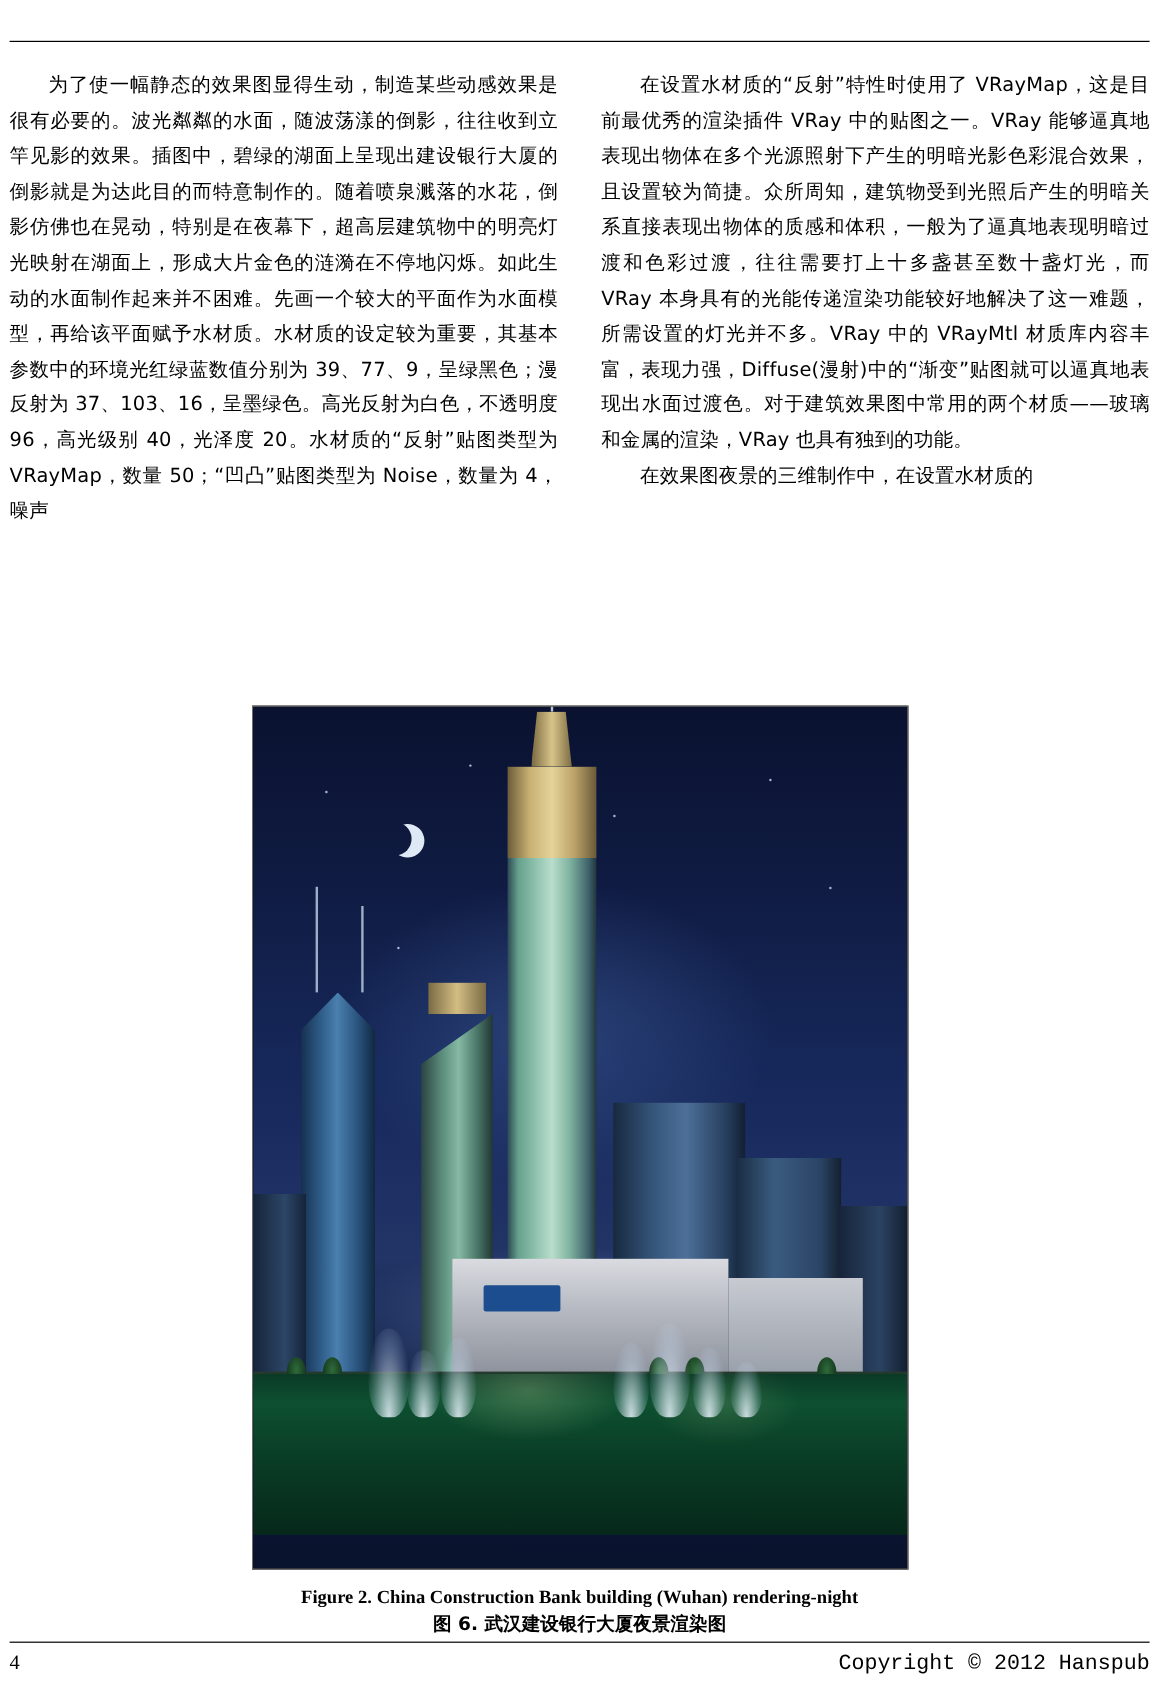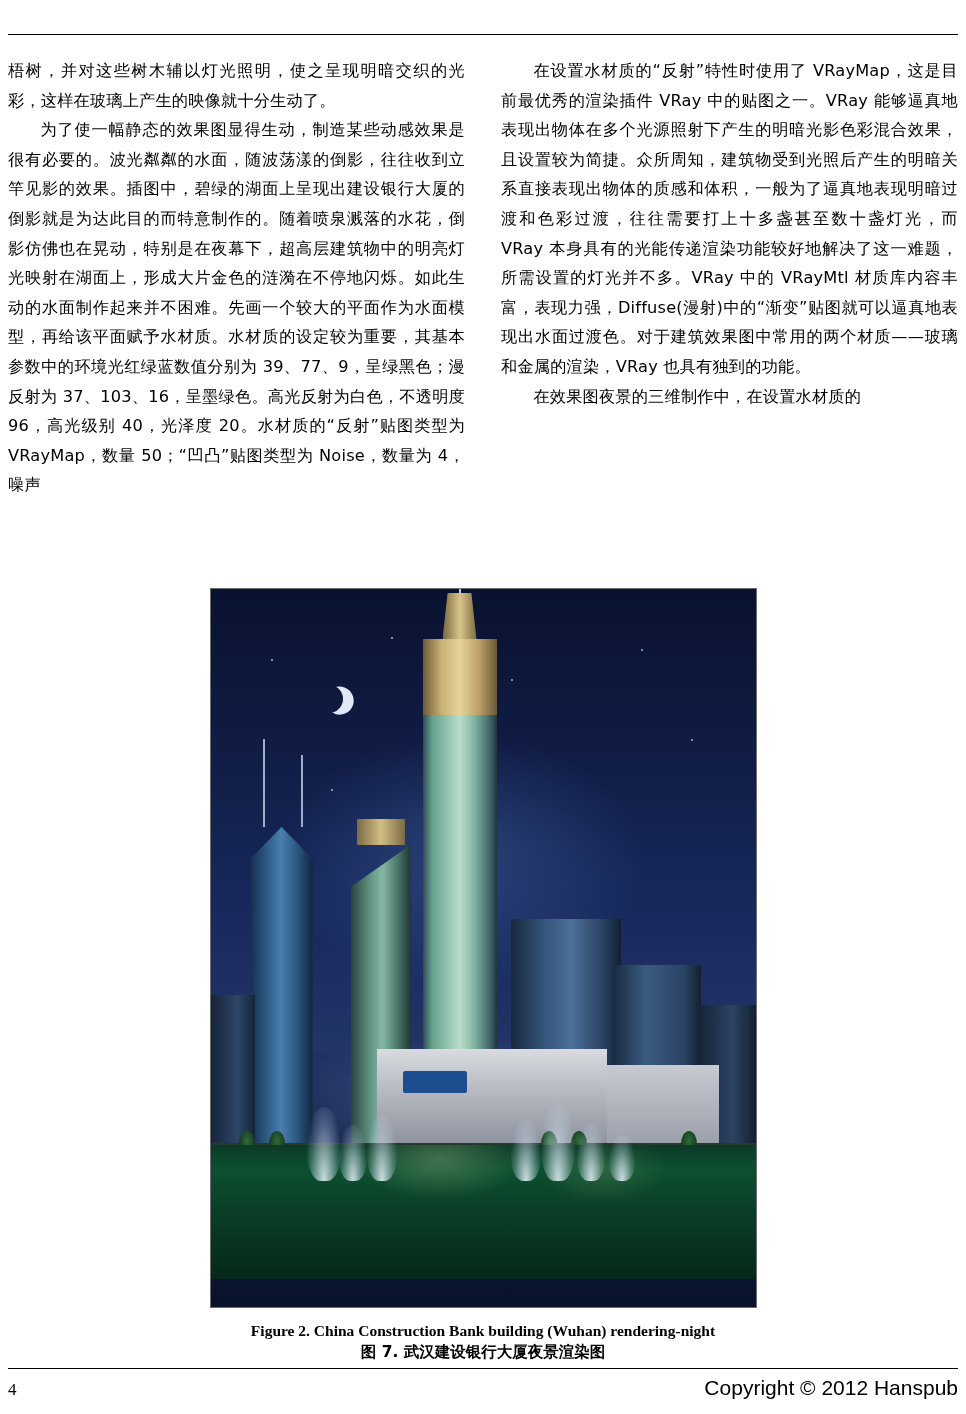--- a/index.html
+++ b/index.html
@@ -332,34 +332,33 @@
     width: 950px;
     display: flex;
     align-items: baseline;
   }
   .page-num {
     font-family: "Liberation Serif", "DejaVu Serif", serif;
     font-size: 17px;
   }
   .copyright {
     margin-left: auto;
-    font-family: Liberation Sans, sans-serif;
-    font-size: 21px;
+    font-family: Liberation Mono, monospace;
+    font-size: 18px;
   }
 </style>
 </head>
 <body>
 
 <div class="page">
 
   <div class="head-rule"></div>
 
   <div class="columns">
     <div class="col">
-      <p>梧树，并对这些树木辅以灯光照明，使之呈现明暗交织的光彩，这样在玻璃上产生的映像就十分生动了。</p>
       <p class="indent">为了使一幅静态的效果图显得生动，制造某些动感效果是很有必要的。波光粼粼的水面，随波荡漾的倒影，往往收到立竿见影的效果。插图中，碧绿的湖面上呈现出建设银行大厦的倒影就是为达此目的而特意制作的。随着喷泉溅落的水花，倒影仿佛也在晃动，特别是在夜幕下，超高层建筑物中的明亮灯光映射在湖面上，形成大片金色的涟漪在不停地闪烁。如此生动的水面制作起来并不困难。先画一个较大的平面作为水面模型，再给该平面赋予水材质。水材质的设定较为重要，其基本参数中的环境光红绿蓝数值分别为 39、77、9，呈绿黑色；漫反射为 37、103、16，呈墨绿色。高光反射为白色，不透明度 96，高光级别 40，光泽度 20。水材质的“反射”贴图类型为 VRayMap，数量 50；“凹凸”贴图类型为 Noise，数量为 4，噪声</p>
     </div>
     <div class="col">
       <p class="indent">在设置水材质的“反射”特性时使用了 VRayMap，这是目前最优秀的渲染插件 VRay 中的贴图之一。VRay 能够逼真地表现出物体在多个光源照射下产生的明暗光影色彩混合效果，且设置较为简捷。众所周知，建筑物受到光照后产生的明暗关系直接表现出物体的质感和体积，一般为了逼真地表现明暗过渡和色彩过渡，往往需要打上十多盏甚至数十盏灯光，而 VRay 本身具有的光能传递渲染功能较好地解决了这一难题，所需设置的灯光并不多。VRay 中的 VRayMtl 材质库内容丰富，表现力强，Diffuse(漫射)中的“渐变”贴图就可以逼真地表现出水面过渡色。对于建筑效果图中常用的两个材质——玻璃和金属的渲染，VRay 也具有独到的功能。</p>
       <p class="indent">在效果图夜景的三维制作中，在设置水材质的</p>
     </div>
   </div>
 
   <div class="figure-wrap">
     <div class="figure-frame">
@@ -415,21 +414,21 @@
         <div class="fountain" style="left:366px; width:28px; height:58px;"></div>
         <div class="fountain" style="left:398px; width:26px; height:46px;"></div>
 
         <div class="caption-strip">
           <span class="left">武 汉    中 国 建 设 银 行 大 厦</span>
           <span class="right">三维制图    且设置较为简捷    吴汉作</span>
         </div>
       </div>
     </div>
     <div class="fig-cap-en">Figure 2. China Construction Bank building (Wuhan) rendering-night</div>
-    <div class="fig-cap-zh">图 7. 武汉建设银行大厦夜景渲染图</div>
+    <div class="fig-cap-zh">图 6. 武汉建设银行大厦夜景渲染图</div>
   </div>
 
   <div class="foot-rule"></div>
   <div class="footer">
     <span class="page-num">4</span>
     <span class="copyright">Copyright © 2012 Hanspub</span>
   </div>
 
 </div>
 

